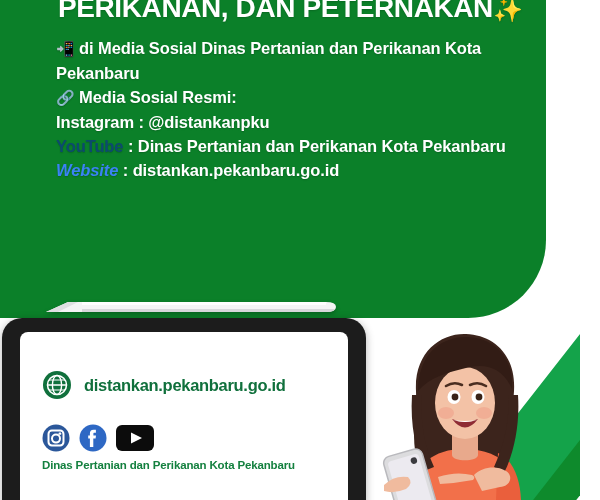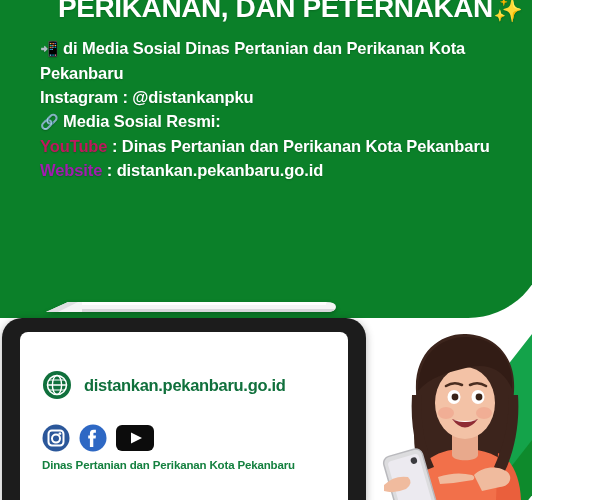--- a/index.html
+++ b/index.html
@@ -2,21 +2,21 @@
 <html><head>
 <meta charset="utf-8">
 <style>
   html,body{margin:0;padding:0;}
   body{
     width:600px;height:500px;overflow:hidden;
     background:#ffffff;
     font-family:"Liberation Sans", sans-serif;
     position:relative;
   }
-  #canvas{position:relative;width:532px;height:500px;overflow:hidden;background:#ffffff;}
+  #canvas{position:relative;width:532px;height:500px;overflow:hidden;background:#ffffff;padding-left:48px;}
   .accent-wrap{position:absolute;right:0;bottom:0;width:180px;height:220px;overflow:hidden;}
   .accent-1{position:absolute;width:70px;height:360px;background:#14a34a;
             right:-20px;bottom:-90px;transform:rotate(38deg);border-radius:2px;}
   .accent-2{position:absolute;width:34px;height:300px;background:#0e8a2c;
             right:-62px;bottom:-60px;transform:rotate(38deg);}
 
   
   #green-panel{
     position:absolute;left:0;top:0;width:546px;height:318px;
     background:#0b8029;
@@ -26,30 +26,30 @@
 
   
   #text-block{position:absolute;left:0;top:0;width:546px;padding:0 14px 0 56px;box-sizing:border-box;z-index:5;}
   #headline{
     color:#ffffff;font-weight:bold;font-size:28px;letter-spacing:-0.4px;
     line-height:1.0;margin:0;padding-top:0;white-space:nowrap;
     text-shadow:0 1px 2px rgba(0,0,0,.18);
     position:absolute;left:58px;top:-6px;
   }
   .sparkle{font-size:24px;vertical-align:-1px;}
-  #body-lines{position:absolute;left:40px;top:36px;width:470px;}
+  #body-lines{position:absolute;left:56px;top:36px;width:470px;}
   .line{
     color:#ffffff;font-weight:bold;font-size:16.5px;line-height:24px;
     text-shadow:0 1px 1.5px rgba(0,0,0,.20);
     letter-spacing:-0.1px;
   }
   .emoji{font-weight:normal;font-size:15px;}
   .lbl-facebook{color:#3bb0e8;}
-  .lbl-youtube{color:#be185d;text-align:center;}
-  .lbl-website{color:#a21caf;}
+  .lbl-youtube{color:#0c4a6e;text-align:center;}
+  .lbl-website{color:#3b82f6;font-style:italic;}
 
   
   #stylus{
     position:absolute;left:38px;top:300px;width:300px;height:14px;z-index:6;
     filter:drop-shadow(0 2px 2px rgba(0,0,0,.25));
   }
 
   
   #tablet{
     position:absolute;left:2px;top:318px;width:364px;height:190px;
@@ -130,26 +130,26 @@
       <span>PERIKANAN, DAN PETERNAKAN</span><span class="sparkle">✨</span>
     </h1>
 
     <div id="body-lines">
       <div class="line">
         <span class="emoji">📲</span>
         <span>di Media Sosial Dinas Pertanian dan Perikanan Kota Pekanbaru</span>
       </div>
 
       <div class="line">
-        <span>Instagram</span><span> : </span><span>@distankanpku</span>
-      </div>
-
-      <div class="line">
         <span class="emoji">🔗</span>
         <span>Media Sosial Resmi:</span>
+      </div>
+
+      <div class="line">
+        <span>Instagram</span><span> : </span><span>@distankanpku</span>
       </div>
 
 
       <div class="line">
         <span class="lbl-youtube">YouTube</span><span> : </span><span>Dinas Pertanian dan Perikanan Kota Pekanbaru</span>
       </div>
 
       <div class="line">
         <span class="lbl-website">Website</span><span> : </span><span>distankan.pekanbaru.go.id</span>
       </div>

